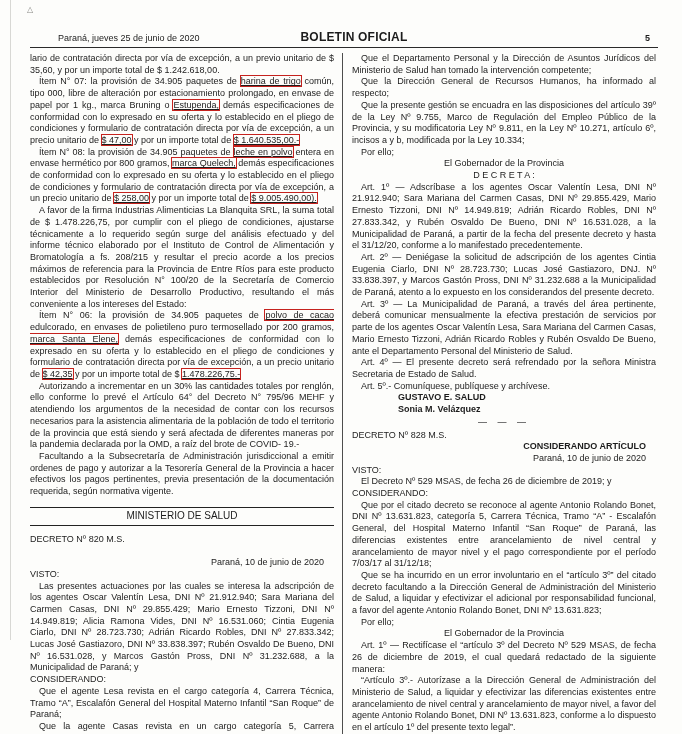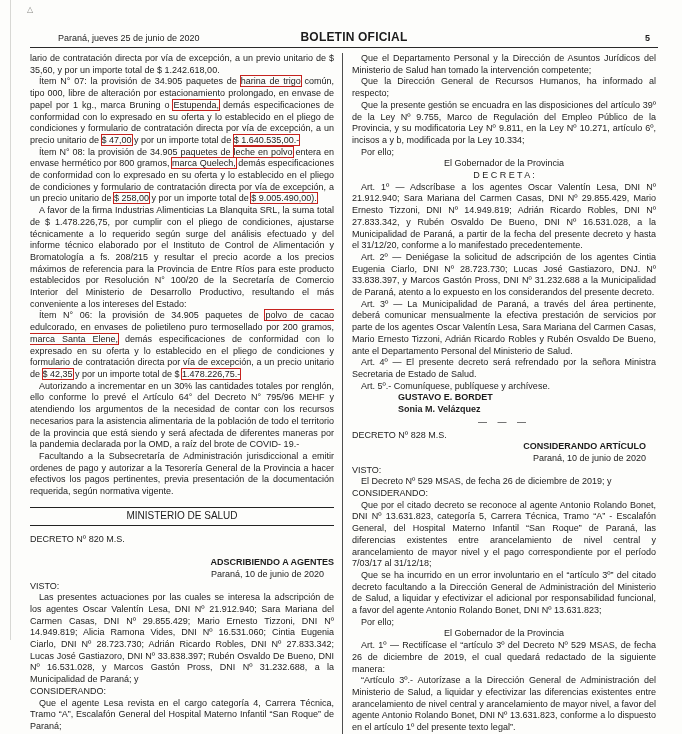--- a/index.html
+++ b/index.html
@@ -34,21 +34,21 @@
   .bold { font-weight: 700; }
   .center { text-align: center; text-indent: 0; }
   .names { text-align: left; text-indent: 0; font-weight: 700; padding-left: 46px; }
   .dashes { text-align: center; text-indent: 0; letter-spacing: 4px; margin: 1px 0; }
   .rule-header {
     text-align: center; text-indent: 0; font-weight: 400; font-size: 10px;
     border-top: 1.1px solid #222; border-bottom: 1.1px solid #222;
     padding: 2.5px 0 3.5px; margin: 9px 0 8px;
   }
   .decreto { text-indent: 0; margin-top: 6px; margin-bottom: 11px; }
-  .mark { outline: 1.7px solid var(--accent); outline-offset: 0px; }
+  .mark { outline: 1.7px solid var(--accent); outline-offset: 0px; text-decoration: underline; }
 </style>
 </head>
 <body>
 
 <div class="edge-line"></div>
 <div class="artifact">△</div>
 
 <div class="page">
   <div class="hdr">
     <span class="hdr-date">Paraná, jueves 25 de junio  de 2020</span>
@@ -59,42 +59,41 @@
     <div class="col">
         <div class="blk noindent"><span>lario de contratación directa por vía de excepción, a un previo unitario de $ 35,60, y por un importe total de $ 1.242.618,00.</span></div>
         <div class="blk"><span>Ítem N° 07: la provisión de 34.905 paquetes de </span><span class="mark">harina de trigo</span><span> común, tipo 000, libre de alteración por estacionamiento prolongado, en envase de papel por 1 kg., marca Bruning o </span><span class="mark">Estupenda,</span><span> demás especificaciones de conformidad con lo expresado en su oferta y lo establecido en el pliego de condiciones y formulario de contratación directa por vía de excepción, a un precio unitario de </span><span class="mark">$ 47,00</span><span> y por un importe total de </span><span class="mark">$ 1.640.535,00.-</span></div>
         <div class="blk"><span>Ítem N° 08: la provisión de 34.905 paquetes de </span><span class="mark">leche en polvo</span><span> entera en envase hermético por 800 gramos, </span><span class="mark">marca Quelech,</span><span> demás especificaciones de conformidad con lo expresado en su oferta y lo establecido en el pliego de condiciones y formulario de contratación directa por vía de excepción, a un precio unitario de </span><span class="mark">$ 258,00</span><span> y por un importe total de </span><span class="mark">$ 9.005.490,00).</span></div>
         <div class="blk"><span>A favor de la firma Industrias Alimenticias La Blanquita SRL, la suma total de $ 1.478.226,75, por cumplir con el pliego de condiciones, ajustarse técnicamente a lo requerido según surge del análisis efectuado y del informe técnico elaborado por el Instituto de Control de Alimentación y Bromatología a fs. 208/215 y resultar el precio acorde a los precios máximos de referencia para la Provincia de Entre Ríos para este producto establecidos por Resolución N° 100/20 de la Secretaría de Comercio Interior del Ministerio de Desarrollo Productivo, resultando el más conveniente a los intereses del Estado:</span></div>
         <div class="blk"><span>Ítem N° 06: la provisión de 34.905 paquetes de </span><span class="mark">polvo de cacao</span><span> edulcorado, en envases de polietileno puro termosellado por 200 gramos, </span><span class="mark">marca Santa Elene,</span><span> demás especificaciones de conformidad con lo expresado en su oferta y lo establecido en el pliego de condiciones y formulario de contratación directa por vía de excepción, a un precio unitario de </span><span class="mark">$ 42,35</span><span> y por un importe total de $ </span><span class="mark">1.478.226,75.-</span></div>
         <div class="blk"><span>Autorizando a incrementar en un 30% las cantidades totales por renglón, ello conforme lo prevé el Artículo 64° del Decreto N° 795/96 MEHF y atendiendo los argumentos de la necesidad de contar con los recursos necesarios para la asistencia alimentaria de la población de todo el territorio de la provincia que está siendo y será afectada de diferentes maneras por la pandemia declarada por la OMD, a raíz del brote de COVID- 19.-</span></div>
         <div class="blk"><span>Facultando a la Subsecretaría de Administración jurisdiccional a emitir ordenes de pago y autorizar a la Tesorería General de la Provincia a hacer efectivos los pagos pertinentes, previa presentación de la documentación requerida, según normativa vigente.</span></div>
         <div class="blk rule-header"><span>MINISTERIO DE SALUD</span></div>
         <div class="blk decreto"><span>DECRETO Nº 820 M.S.</span></div>
-        <div class="blk right bold"><span>ADSCRIBIENDO A AGENTES</span></div>
         <div class="blk right date"><span>Paraná, 10 de junio de 2020</span></div>
         <div class="blk noindent"><span>VISTO:</span></div>
         <div class="blk"><span>Las presentes actuaciones por las cuales se interesa la adscripción de los agentes Oscar Valentín Lesa, DNI Nº 21.912.940; Sara Mariana del Carmen Casas, DNI Nº 29.855.429; Mario Ernesto Tizzoni, DNI Nº 14.949.819; Alicia Ramona Vides, DNI Nº 16.531.060; Cintia Eugenia Ciarlo, DNI Nº 28.723.730; Adrián Ricardo Robles, DNI Nº 27.833.342; Lucas José Gastiazoro, DNI Nº 33.838.397; Rubén Osvaldo De Bueno, DNI Nº 16.531.028, y Marcos Gastón Pross, DNI Nº 31.232.688, a la Municipalidad de Paraná; y</span></div>
         <div class="blk noindent"><span>CONSIDERANDO:</span></div>
         <div class="blk"><span>Que el agente Lesa revista en el cargo categoría 4, Carrera Técnica, Tramo “A”, Escalafón General del Hospital Materno Infantil “San Roque” de Paraná;</span></div>
         <div class="blk"><span>Que la agente Casas revista en un cargo categoría 5, Carrera Profesional, Tramo “B”, Escalafón General de la Dirección General de 2º y 3º Nivel de Atención - Ministerio de Salud;</span></div>
       </div>
     <div class="divider"></div>
     <div class="col">
         <div class="blk"><span>Que el Departamento Personal y la Dirección de Asuntos Jurídicos del Ministerio de Salud han tomado la intervención competente;</span></div>
         <div class="blk"><span>Que la Dirección General de Recursos Humanos, ha informado al respecto;</span></div>
         <div class="blk"><span>Que la presente gestión se encuadra en las disposiciones del artículo 39º de la Ley Nº 9.755, Marco de Regulación del Empleo Público de la Provincia, y su modificatoria Ley Nº 9.811, en la Ley Nº 10.271, artículo 6º, incisos a y b, modificada por la Ley 10.334;</span></div>
         <div class="blk"><span>Por ello;</span></div>
         <div class="blk center"><span>El Gobernador de la Provincia</span></div>
         <div class="blk center"><span>D E C R E T A :</span></div>
         <div class="blk"><span>Art. 1º — Adscríbase a los agentes Oscar Valentín Lesa, DNI Nº 21.912.940; Sara Mariana del Carmen Casas, DNI Nº 29.855.429, Mario Ernesto Tizzoni, DNI Nº 14.949.819; Adrián Ricardo Robles, DNI Nº 27.833.342, y Rubén Osvaldo De Bueno, DNI Nº 16.531.028, a la Municipalidad de Paraná, a partir de la fecha del presente decreto y hasta el 31/12/20, conforme a lo manifestado precedentemente.</span></div>
         <div class="blk"><span>Art. 2º — Deniégase la solicitud de adscripción de los agentes Cintia Eugenia Ciarlo, DNI Nº 28.723.730; Lucas José Gastiazoro, DNJ. Nº 33.838.397, y Marcos Gastón Pross, DNI Nº 31.232.688 a la Municipalidad de Paraná, atento a lo expuesto en los considerandos del presente decreto.</span></div>
         <div class="blk"><span>Art. 3º — La Municipalidad de Paraná, a través del área pertinente, deberá comunicar mensualmente la efectiva prestación de servicios por parte de los agentes Oscar Valentín Lesa, Sara Mariana del Carmen Casas, Mario Ernesto Tizzoni, Adrián Ricardo Robles y Rubén Osvaldo De Bueno, ante el Departamento Personal del Ministerio de Salud.</span></div>
         <div class="blk"><span>Art. 4º — El presente decreto será refrendado por la señora Ministra Secretaria de Estado de Salud.</span></div>
         <div class="blk"><span>Art. 5º.- Comuníquese, publíquese y archívese.</span></div>
-        <div class="blk names"><span>GUSTAVO E. BORDET</span></div>
+        <div class="blk names"><span>GUSTAVO E. SALUD</span></div>
         <div class="blk names"><span>Sonia M. Velázquez</span></div>
         <div class="blk dashes"><span>— — —</span></div>
         <div class="blk noindent"><span>DECRETO Nº 828 M.S.</span></div>
         <div class="blk right bold date"><span>CONSIDERANDO ARTÍCULO</span></div>
         <div class="blk right date"><span>Paraná, 10 de junio de 2020</span></div>
         <div class="blk noindent"><span>VISTO:</span></div>
         <div class="blk"><span>El Decreto Nº 529 MSAS, de fecha 26 de diciembre de 2019; y</span></div>
         <div class="blk noindent"><span>CONSIDERANDO:</span></div>
         <div class="blk"><span>Que por el citado decreto se reconoce al agente Antonio Rolando Bonet, DNI Nº 13.631.823, categoría 5, Carrera Técnica, Tramo “A” - Escalafón General, del Hospital Materno Infantil “San Roque” de Paraná, las diferencias existentes entre arancelamiento de nivel central y arancelamiento de mayor nivel y el pago correspondiente por el período 7/03/17 al 31/12/18;</span></div>
         <div class="blk"><span>Que se ha incurrido en un error involuntario en el “artículo 3º” del citado decreto facultando a la Dirección General de Administración del Ministerio de Salud, a liquidar y efectivizar el adicional por responsabilidad funcional, a favor del agente Antonio Rolando Bonet, DNI Nº 13.631.823;</span></div>

